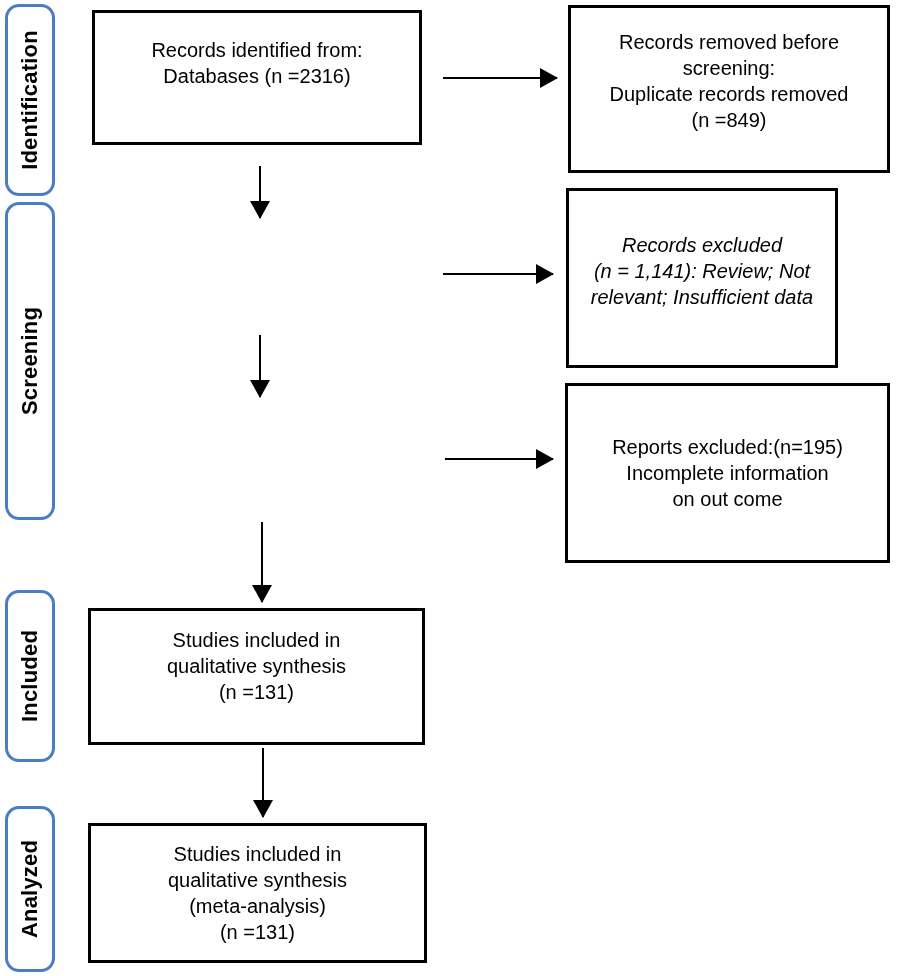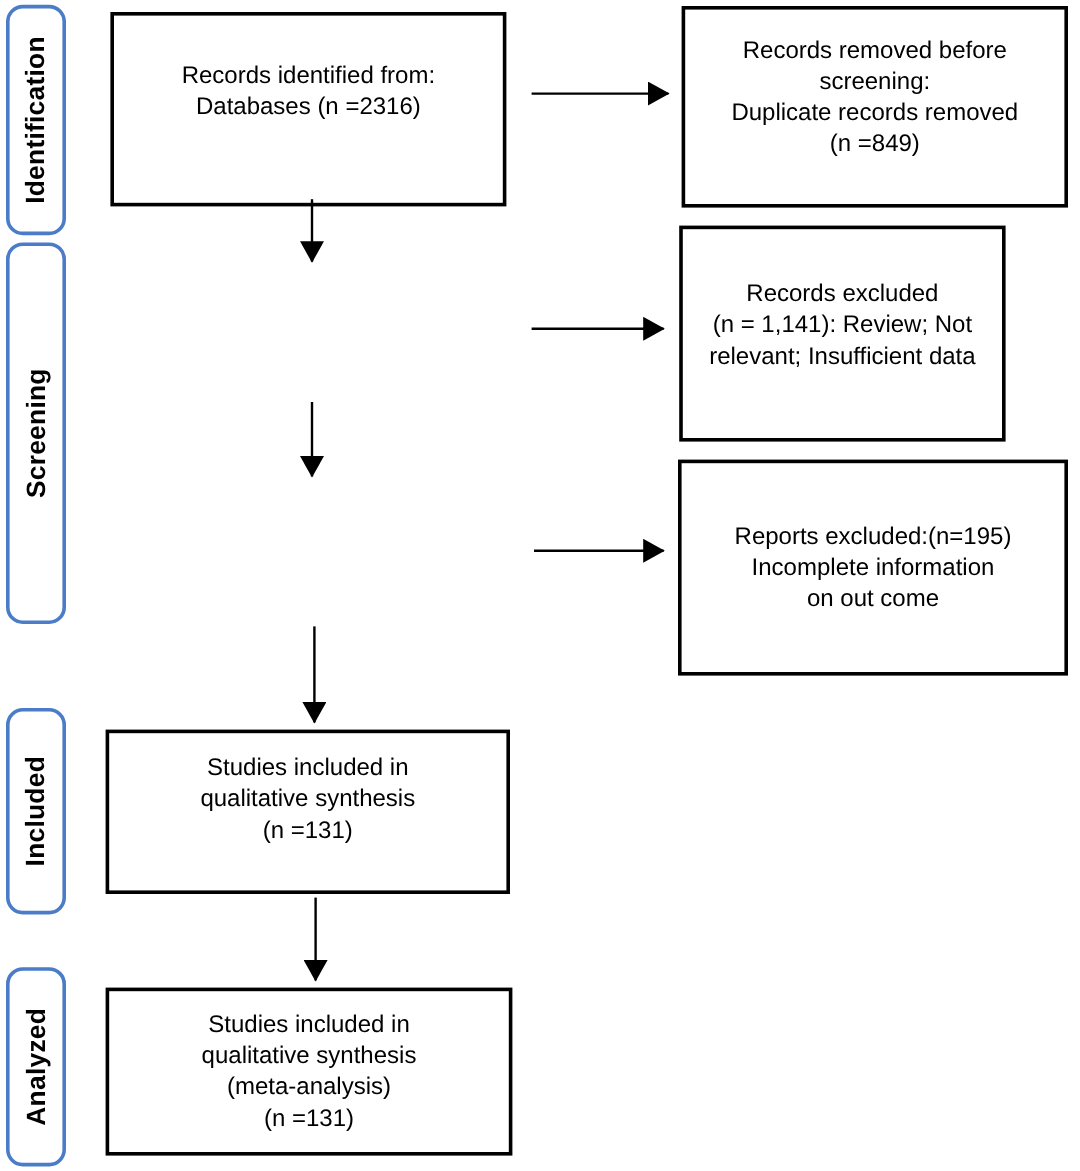--- a/index.html
+++ b/index.html
@@ -66,21 +66,21 @@
   <div class="stage" style="left:5px;top:202px;width:50px;height:318px;">
     <span class="stage-label">Screening</span>
   </div>
   <div class="stage" style="left:5px;top:590px;width:50px;height:172px;">
     <span class="stage-label">Included</span>
   </div>
   <div class="stage" style="left:5px;top:806px;width:50px;height:166px;">
     <span class="stage-label">Analyzed</span>
   </div>
 
-  <div class="box" style="left:92px;top:10px;width:330px;height:162px;padding-bottom:30px;">
+  <div class="box" style="left:92px;top:10px;width:330px;height:135px;padding-bottom:30px;">
     <div class="box-text">Records identified from:
 Databases (n =2316)</div>
   </div>
   <div class="box" style="left:88px;top:608px;width:337px;height:137px;padding-bottom:22px;">
     <div class="box-text">Studies included in
 qualitative synthesis
 (n =131)</div>
   </div>
   <div class="box" style="left:88px;top:823px;width:339px;height:140px;">
     <div class="box-text">Studies included in
@@ -88,21 +88,21 @@
 (meta-analysis)
 (n =131)</div>
   </div>
 
   <div class="box" style="left:568px;top:5px;width:322px;height:168px;padding-bottom:16px;">
     <div class="box-text">Records removed before
 screening:
 Duplicate records removed
 (n =849)</div>
   </div>
-  <div class="box" style="left:566px;top:188px;width:272px;height:180px;padding-bottom:14px;">
+  <div class="box" style="left:566px;top:188px;width:272px;height:180px;padding-bottom:14px;font-style:italic;">
     <div class="box-text">Records excluded
 (n = 1,141): Review; Not
 relevant; Insufficient data</div>
   </div>
   <div class="box" style="left:565px;top:383px;width:325px;height:180px;">
     <div class="box-text">Reports excluded:(n=195)
 Incomplete information
 on out come</div>
   </div>
 

